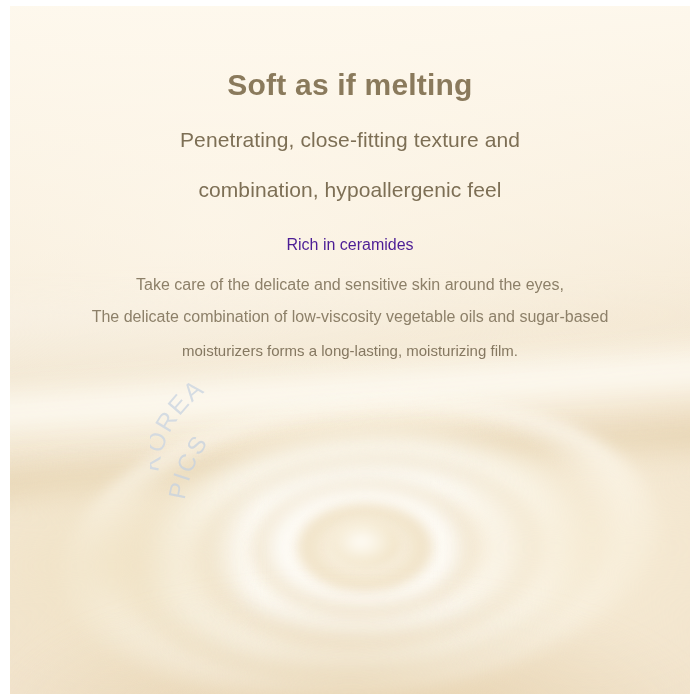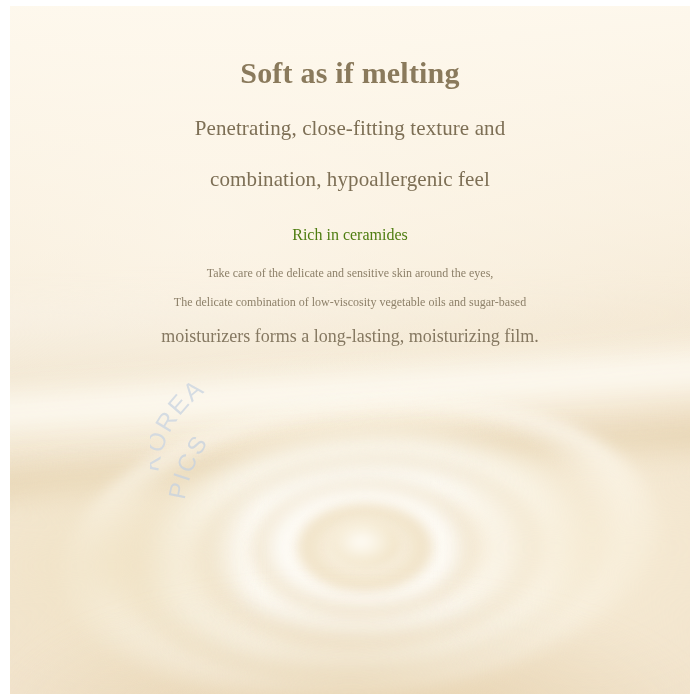--- a/index.html
+++ b/index.html
@@ -173,24 +173,23 @@
     font-size: 24px;
     letter-spacing: 2px;
     fill: #c9d3de;
     opacity: 0.8;
   }
 
   
   .copy {
     position: absolute;
     left: 0;
-    top: 0;
+    top: 12px;
     width: 700px;
     text-align: center;
-    font-family: Liberation Serif, serif;
   }
 
   .headline {
     margin: 0;
     padding-top: 56px;
     font-size: 30px;
     font-weight: bold;
     color: #8a7a5c;
     letter-spacing: 0.2px;
   }
@@ -201,35 +200,35 @@
     color: #7d6f55;
     letter-spacing: 0.1px;
   }
   .sub1 { padding-top: 26px; }
   .sub2 { padding-top: 26px; font-weight: normal; }
 
   .mid {
     margin: 0;
     padding-top: 34px;
     font-size: 16px;
-    color: #4d7c0f;
+    color: #4c1d95;
   }
 
   .small1, .small2 {
     margin: 0;
-    font-size: 12px;
+    font-size: 16px;
     color: #8d8069;
   }
   .small1 { padding-top: 22px; }
   .small2 { padding-top: 14px; }
 
   .last {
     margin: 0;
     padding-top: 16px;
-    font-size: 18px;
+    font-size: 15px;
     color: #857861;
   }
 
   
   .frame-l, .frame-r {
     position: absolute;
     top: 0;
     width: 10px;
     height: 700px;
     background: #ffffff;

